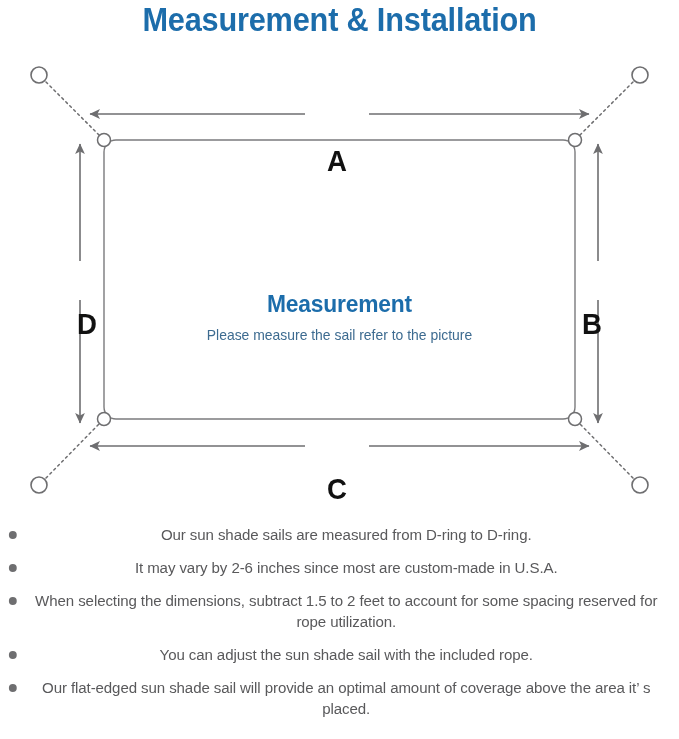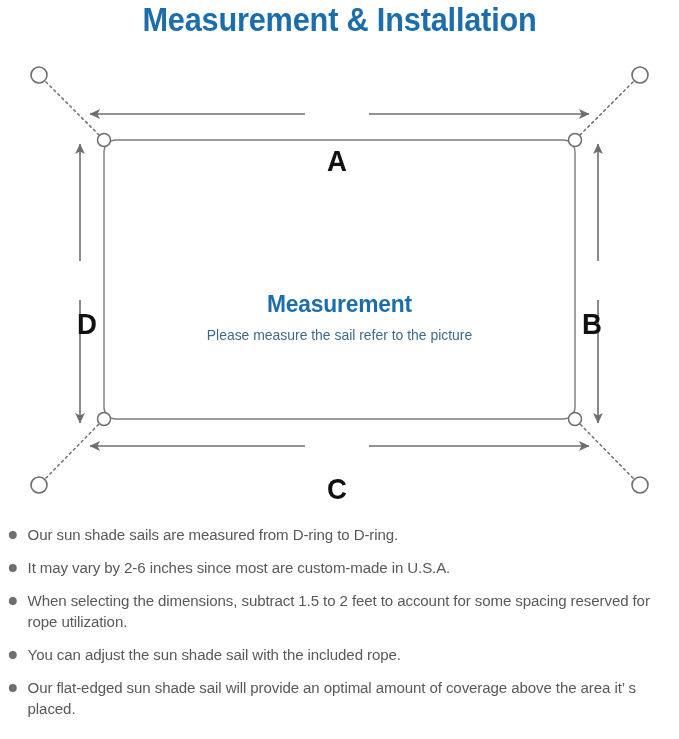--- a/index.html
+++ b/index.html
@@ -83,20 +83,21 @@
   #label-C { left: 305px; top: 426px; width: 64px; }
   #label-B { left: 565px; top: 261px; width: 54px; }
   #label-D { left: 60px;  top: 261px; width: 54px; }
 
   
   #notes {
     position: absolute;
     left: 0px;
     top: 524px;
     width: 679px;
+    text-align: center;
   }
   .note {
     position: relative;
     padding-left: 28px;
     margin: 0 0 12px 0;
     color: #59595B;
     font-size: 15.3px;
     line-height: 21px;
     letter-spacing: -0.1px;
     padding-right: 4px;

